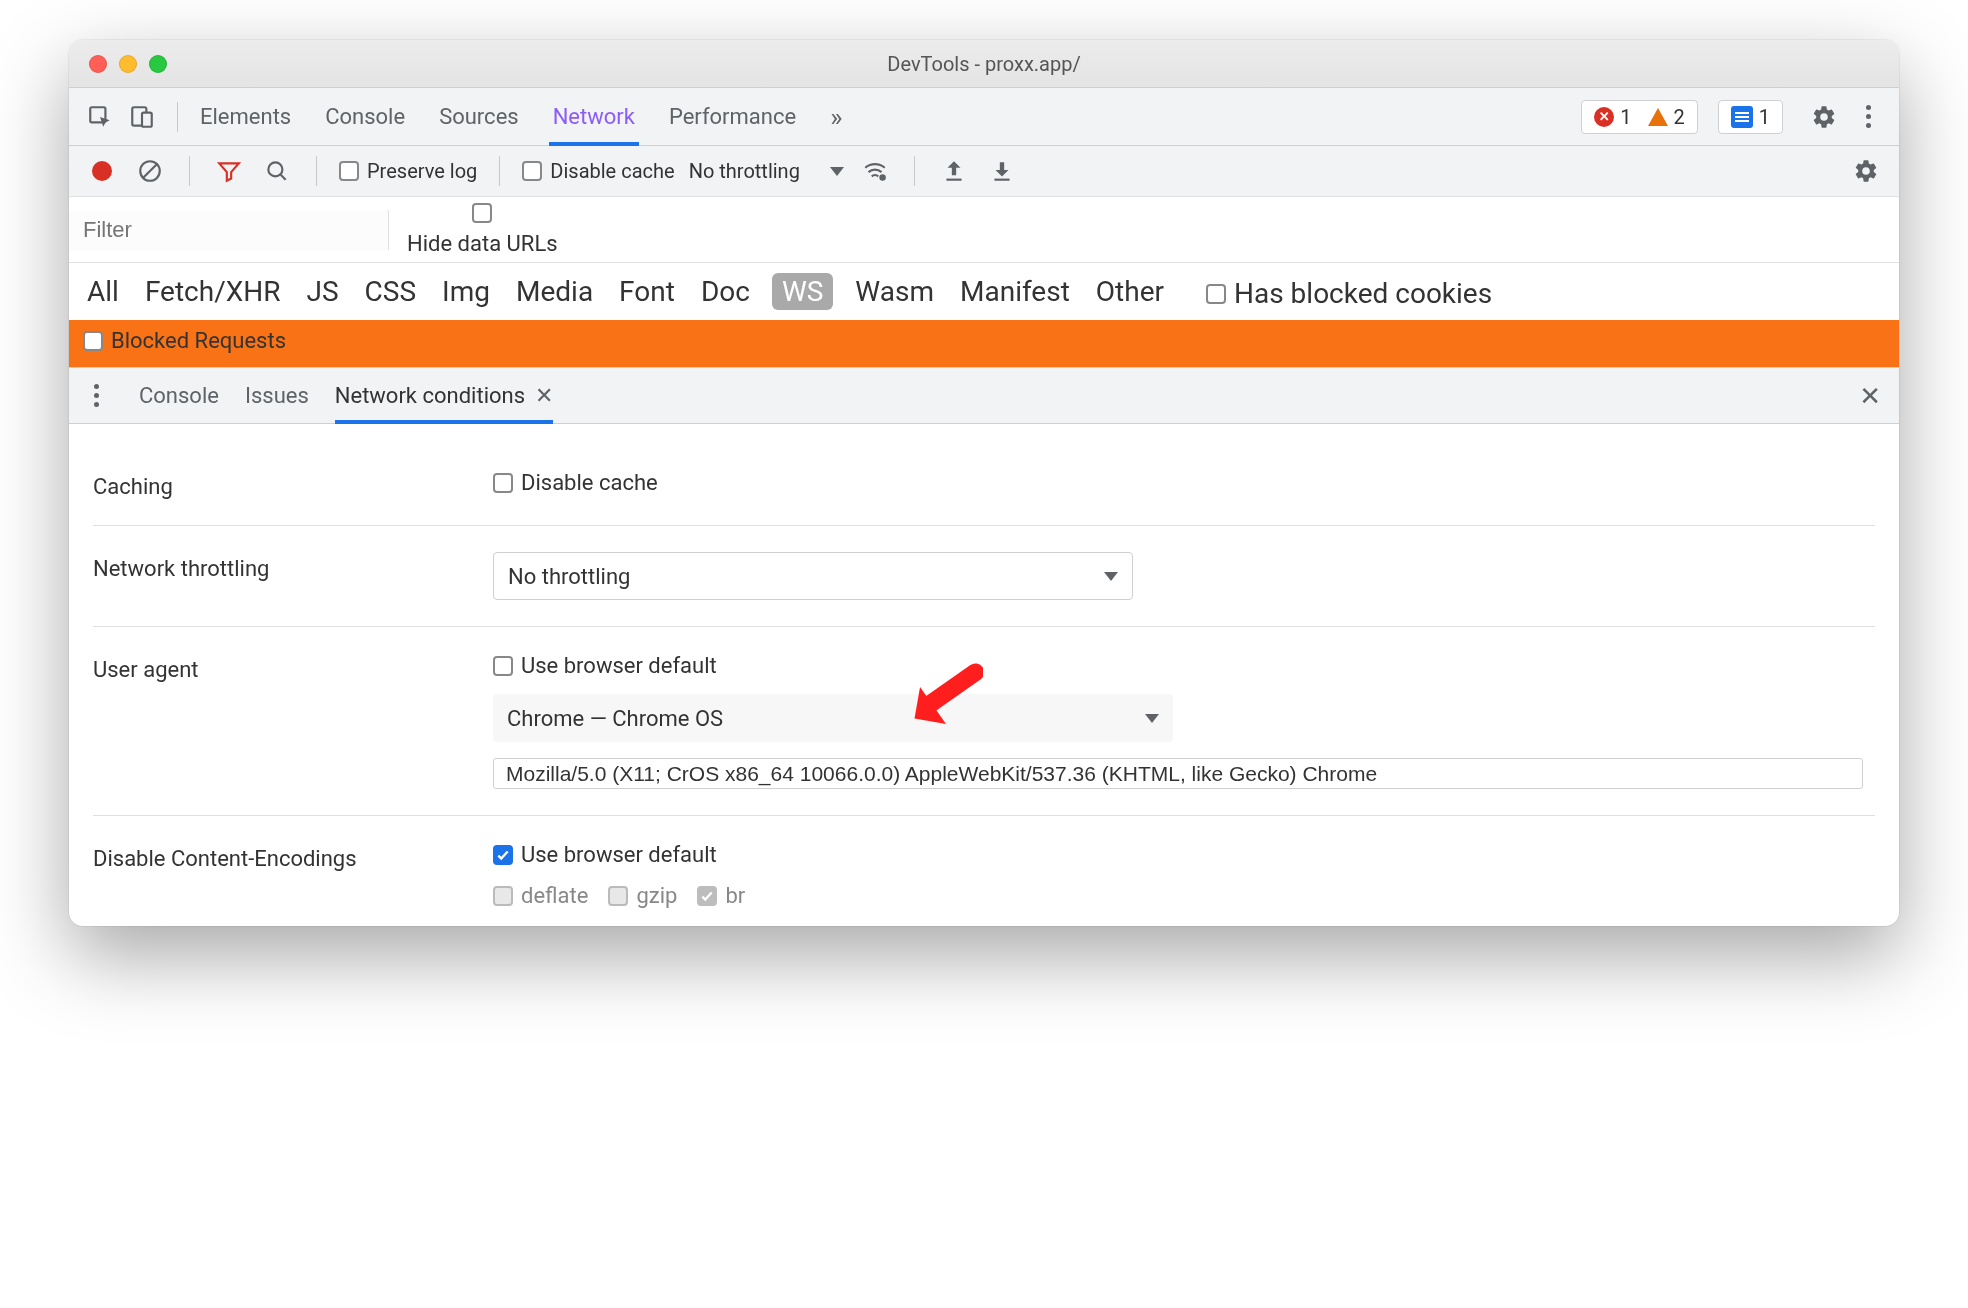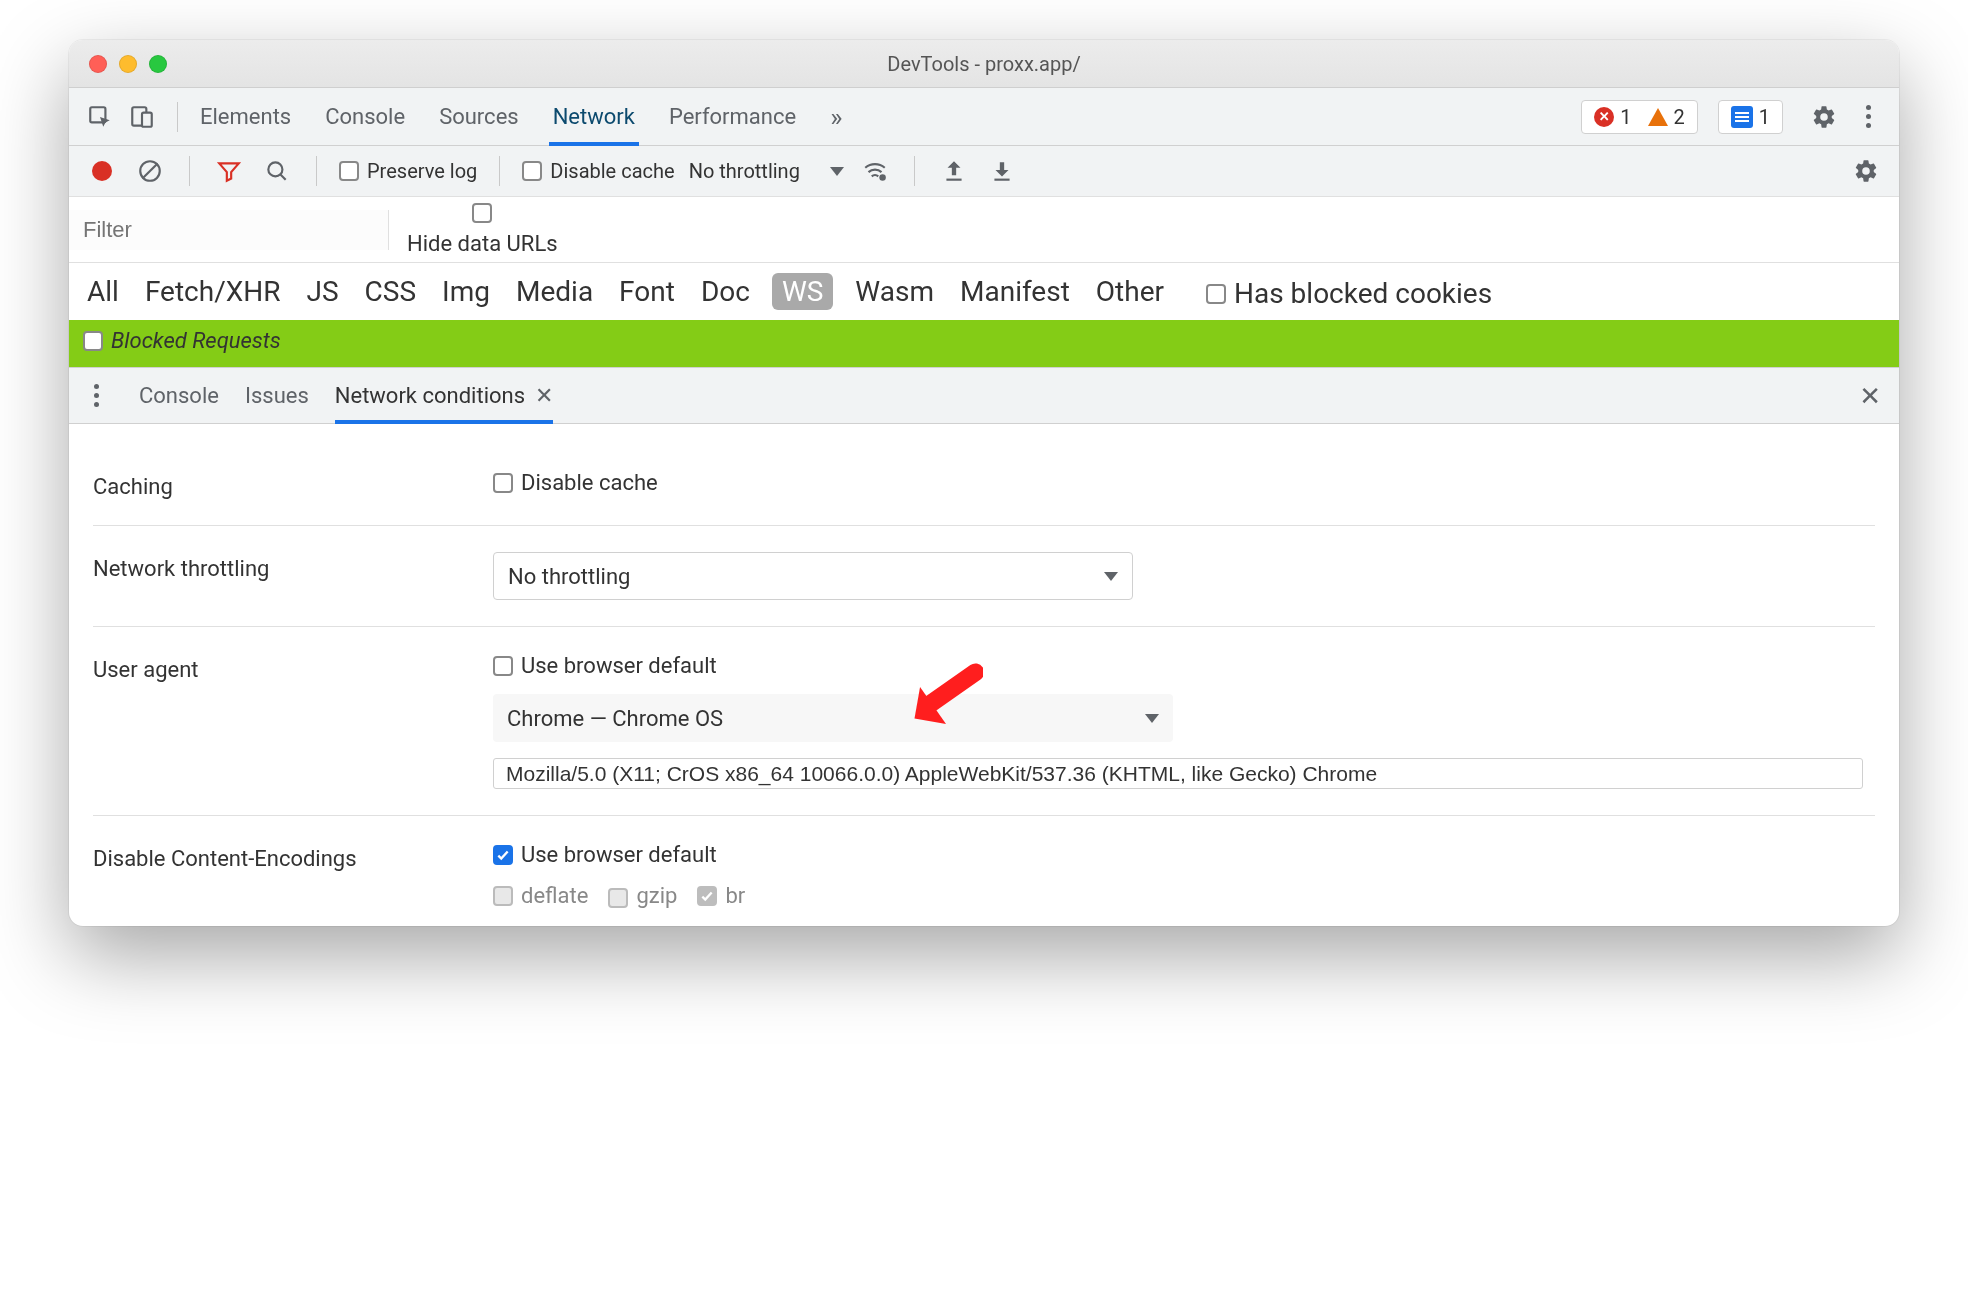--- a/index.html
+++ b/index.html
@@ -64,21 +64,21 @@
     border-bottom:1px solid var(--border);
     display:flex;
     align-items:center;
     padding: 0 14px;
     gap: 10px;
   }
   .tabs-left { display:flex; align-items:center; gap:8px; }
   .sep { width:1px; height:30px; background:#c9c9c9; margin:0 8px; }
   .tabs { display:flex; align-items:stretch; height:100%; gap:34px; margin-left:4px; }
   .tab { display:flex; align-items:center; color:#5f6368; font-size:22px; cursor:pointer; position:relative; }
-  .tab.active { color:#0c4a6e; }
+  .tab.active { color:#8b5cf6; }
   .tab.active::after { content:""; position:absolute; left:-4px; right:-4px; bottom:-1px; height:4px; background:var(--accent-line); }
   .spacer { flex:1; }
   .counters { display:flex; align-items:center; gap:16px; border:1px solid var(--border); border-radius:4px; padding:4px 12px; background:#fff;}
   .counter { display:flex; align-items:center; gap:6px; font-size:20px; color:#333; }
   .circ { width:20px; height:20px; border-radius:50%; display:inline-flex; align-items:center; justify-content:center; color:#fff; font-size:13px; font-weight:bold; }
   .circ.err { background:var(--red); }
   .warn-tri { width:0; height:0; border-left:10px solid transparent; border-right:10px solid transparent; border-bottom:18px solid var(--orange); display:inline-block; }
   .msg-ic { width:22px; height:22px; background:var(--blue); border-radius:3px; position:relative; }
   .msg-ic::after { content:""; position:absolute; left:4px; right:4px; top:6px; height:2px; background:#fff; box-shadow:0 4px 0 #fff, 0 8px 0 #fff; }
 
@@ -96,21 +96,21 @@
   .chkbox.disabled.checked { background:#bdbdbd; border-color:#bdbdbd; }
   .select-like { display:flex; align-items:center; gap:30px; color:#333; }
   .tri-down { width:0; height:0; border-left:7px solid transparent; border-right:7px solid transparent; border-top:9px solid #5f6368; }
 
   
   .filter-row { display:flex; align-items:center; gap:18px; padding:6px 0 6px 0; border-bottom:1px solid var(--border-light); background:#fff; }
   .filter-input { width:320px; height:40px; border:none; border-right:1px solid var(--border-light); padding:0 14px; font-size:22px; color:#666; background:#fcfcfc; }
   .type-row { display:flex; align-items:flex-end; gap:18px; padding:10px 14px; background:#fff; flex-wrap:wrap; font-size:28px; }
   .type-pill { color:#333; cursor:pointer; padding:2px 4px; border-radius:6px; }
   .type-pill.active { background:#a9a9a9; color:#fff; padding:2px 10px; }
-  .blocked-row { display:flex; align-items:center; gap:10px; padding:8px 14px 14px 14px; border-bottom:1px solid var(--border); font-size:22px; background:#84cc16;font-style:italic; }
+  .blocked-row { display:flex; align-items:center; gap:10px; padding:8px 14px 14px 14px; border-bottom:1px solid var(--border); font-size:22px; background:#f97316; }
 
   
   .drawer-tabs { height:56px; background:var(--bg-toolbar); border-bottom:1px solid var(--border); display:flex; align-items:center; padding:0 10px; gap:26px; position:relative; }
   .dtab { font-size:22px; color:#5f6368; display:flex; align-items:center; gap:10px; height:100%; position:relative; cursor:pointer;}
   .dtab.active { color:#333; }
   .dtab.active::after { content:""; position:absolute; left:0; right:0; bottom:-1px; height:4px; background:var(--accent-line); }
   .close-x { font-size:22px; color:#5f6368; }
   .drawer-close { margin-left:auto; font-size:26px; color:#5f6368; cursor:pointer; padding-right:8px;}
   .vdots { display:inline-flex; flex-direction:column; gap:4px; padding:0 6px; }
   .vdots span { width:5px; height:5px; border-radius:50%; background:#5f6368; }
@@ -369,21 +369,21 @@
                 <polyline points="4 13 9 18 20 6"></polyline>
               </svg>
             </span>
           <span>Use browser default</span>
         </label>
         <div class="enc-line">
           <label class="chklabel" style="color:#888;">
               <span class="chkbox disabled"></span>
               <span>deflate</span>
             </label>
-          <label class="chklabel" style="color:#888;align-items:flex-end;">
+          <label class="chklabel" style="color:#888;">
               <span class="chkbox disabled"></span>
               <span>gzip</span>
             </label>
           <label class="chklabel" style="color:#888;">
               <span class="chkbox disabled checked">
                 <svg viewBox="0 0 24 24" fill="none" stroke="#fff" stroke-width="4">
                   <polyline points="4 13 9 18 20 6"></polyline>
                 </svg>
               </span>
               <span>br</span>

